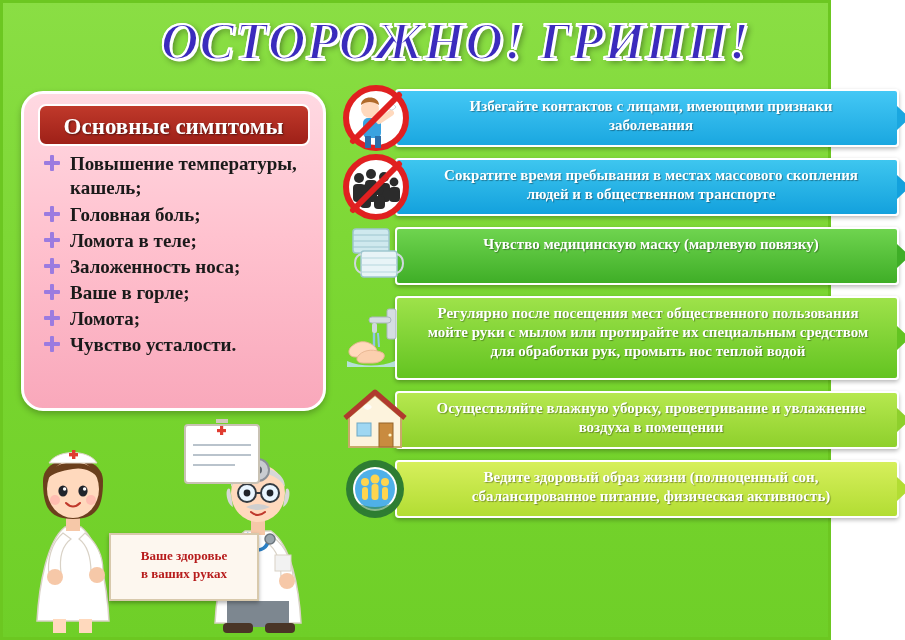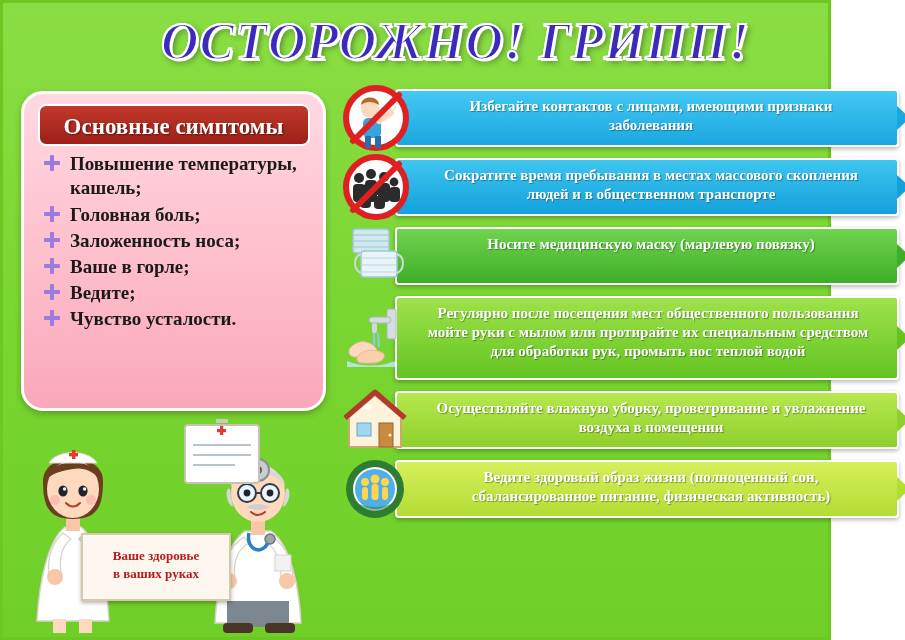--- a/index.html
+++ b/index.html
@@ -123,21 +123,21 @@
     position: absolute;
     left: 10px;
     top: 412px;
     width: 318px;
     height: 222px;
   }
 
   
   #health-banner {
     position: absolute;
-    left: 68px;
+    left: 96px;
     top: 118px;
     width: 150px;
     height: 68px;
     background: #fdf7ef;
     border: 2px solid #d8c9ac;
     box-shadow: 0 2px 4px rgba(0,0,0,0.3);
     text-align: center;
     box-sizing: border-box;
     padding-top: 12px;
   }
@@ -241,32 +241,33 @@
       <li class="two-line">
         <span class="bullet"></span>
         <span>Повышение температуры, кашель;</span>
       </li>
       <li>
         <span class="bullet"></span>
         <span>Головная боль;</span>
       </li>
       <li>
         <span class="bullet"></span>
+        <span>Ломота в теле;</span>
       </li>
       <li>
         <span class="bullet"></span>
         <span>Заложенность носа;</span>
       </li>
       <li>
         <span class="bullet"></span>
         <span>Ваше в горле;</span>
       </li>
       <li>
         <span class="bullet"></span>
-        <span>Ведите;</span>
+        <span>Ломота;</span>
       </li>
       <li>
         <span class="bullet"></span>
         <span>Чувство усталости.</span>
       </li>
     </ul>
   </div>
 
   <div id="doctors">
     <svg width="318" height="222" viewBox="0 0 318 222">
@@ -403,21 +404,21 @@
             <rect x="21" y="42" width="11" height="14" rx="4"></rect>
           <circle cx="40" cy="39" r="4.4"></circle>
             <rect x="35" y="44" width="11" height="13" rx="4"></rect>
         </g>
         <line x1="14" y1="58" x2="60" y2="12" stroke="#e02020" stroke-width="6" stroke-linecap="round"></line>
       </svg>
     </div>
 
     <div class="tip c3">
       <div class="tip-banner">
-        <span class="tip-text">Носите медицинскую маску (марлевую повязку)</span>
+        <span class="tip-text">Чувство медицинскую маску (марлевую повязку)</span>
       </div>
       <svg class="tip-icon" viewBox="0 0 74 70">
         <rect x="14" y="8" width="36" height="24" rx="3" fill="#cfe9ee" stroke="#9ec6cf" stroke-width="1.5"></rect>
         <line x1="14" y1="14" x2="50" y2="14" stroke="#9ec6cf"></line>
         <line x1="14" y1="20" x2="50" y2="20" stroke="#9ec6cf"></line>
         <line x1="14" y1="26" x2="50" y2="26" stroke="#9ec6cf"></line>
         <rect x="22" y="30" width="36" height="26" rx="3" fill="#e8f4f7" stroke="#9ec6cf" stroke-width="1.5"></rect>
         <line x1="22" y1="37" x2="58" y2="37" stroke="#b6d7de"></line>
         <line x1="22" y1="44" x2="58" y2="44" stroke="#b6d7de"></line>
         <line x1="22" y1="51" x2="58" y2="51" stroke="#b6d7de"></line>

